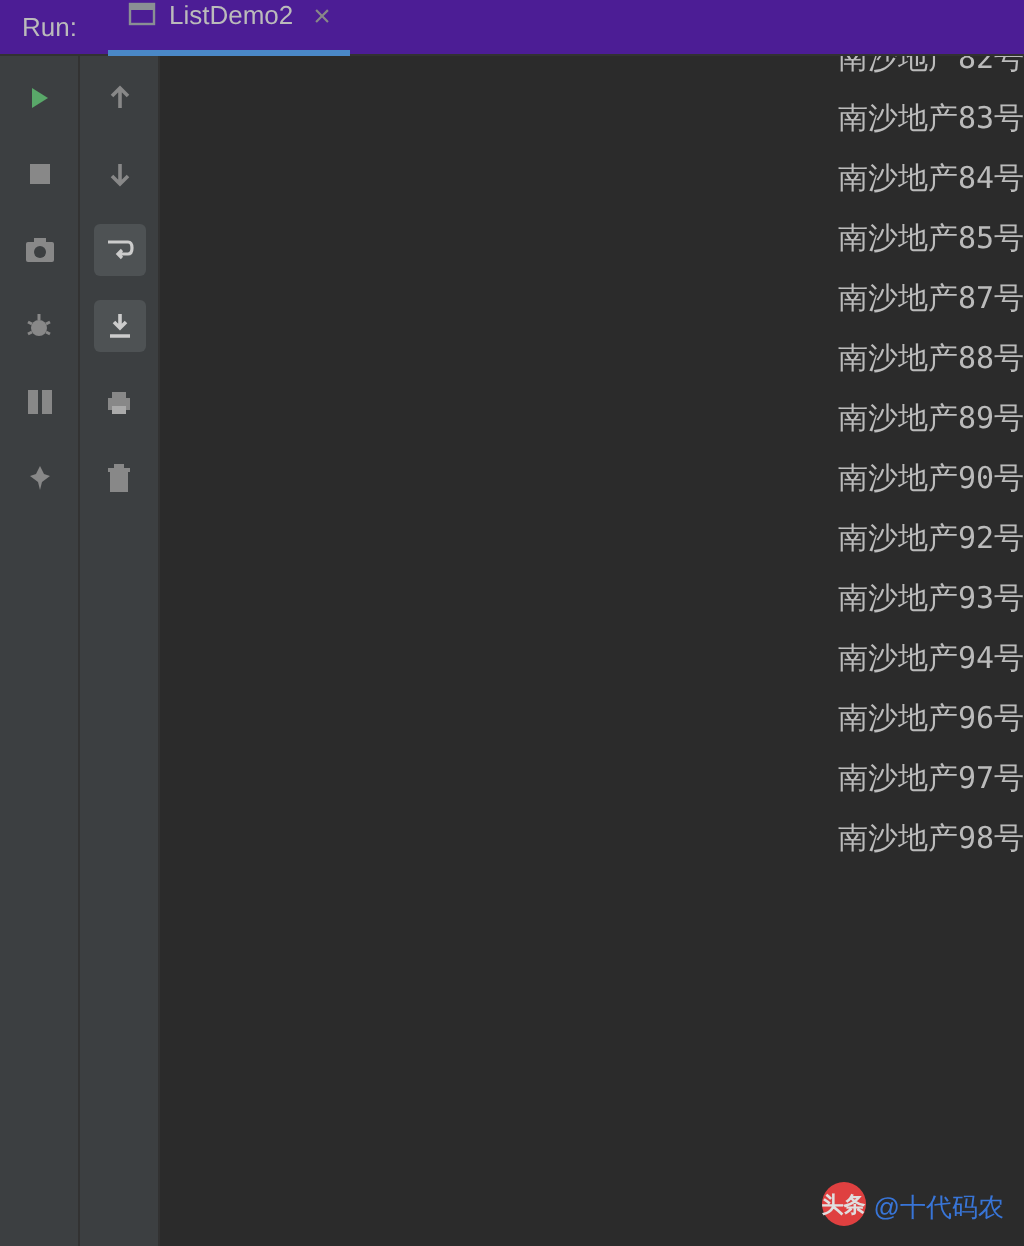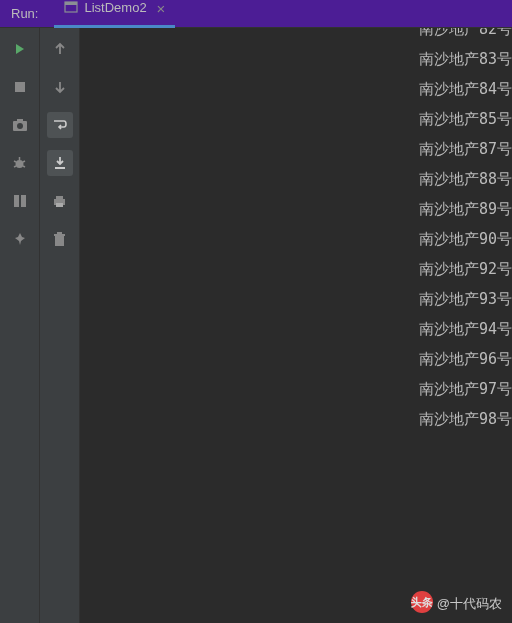--- a/index.html
+++ b/index.html
@@ -122,21 +122,21 @@
       border-radius: 50%;
       background: #ff4444;
       color: white;
       display: flex;
       align-items: center;
       justify-content: center;
       font-size: 11px;
       font-weight: bold;
     }
     .watermark-text {
-      color: #e5e5e5;
+      color: #3b82f6;
       font-size: 13px;
     }
     .empty-line {
       height: 30px;
     }
   </style>
 </head>
 <body>
 
 <div class="header">

